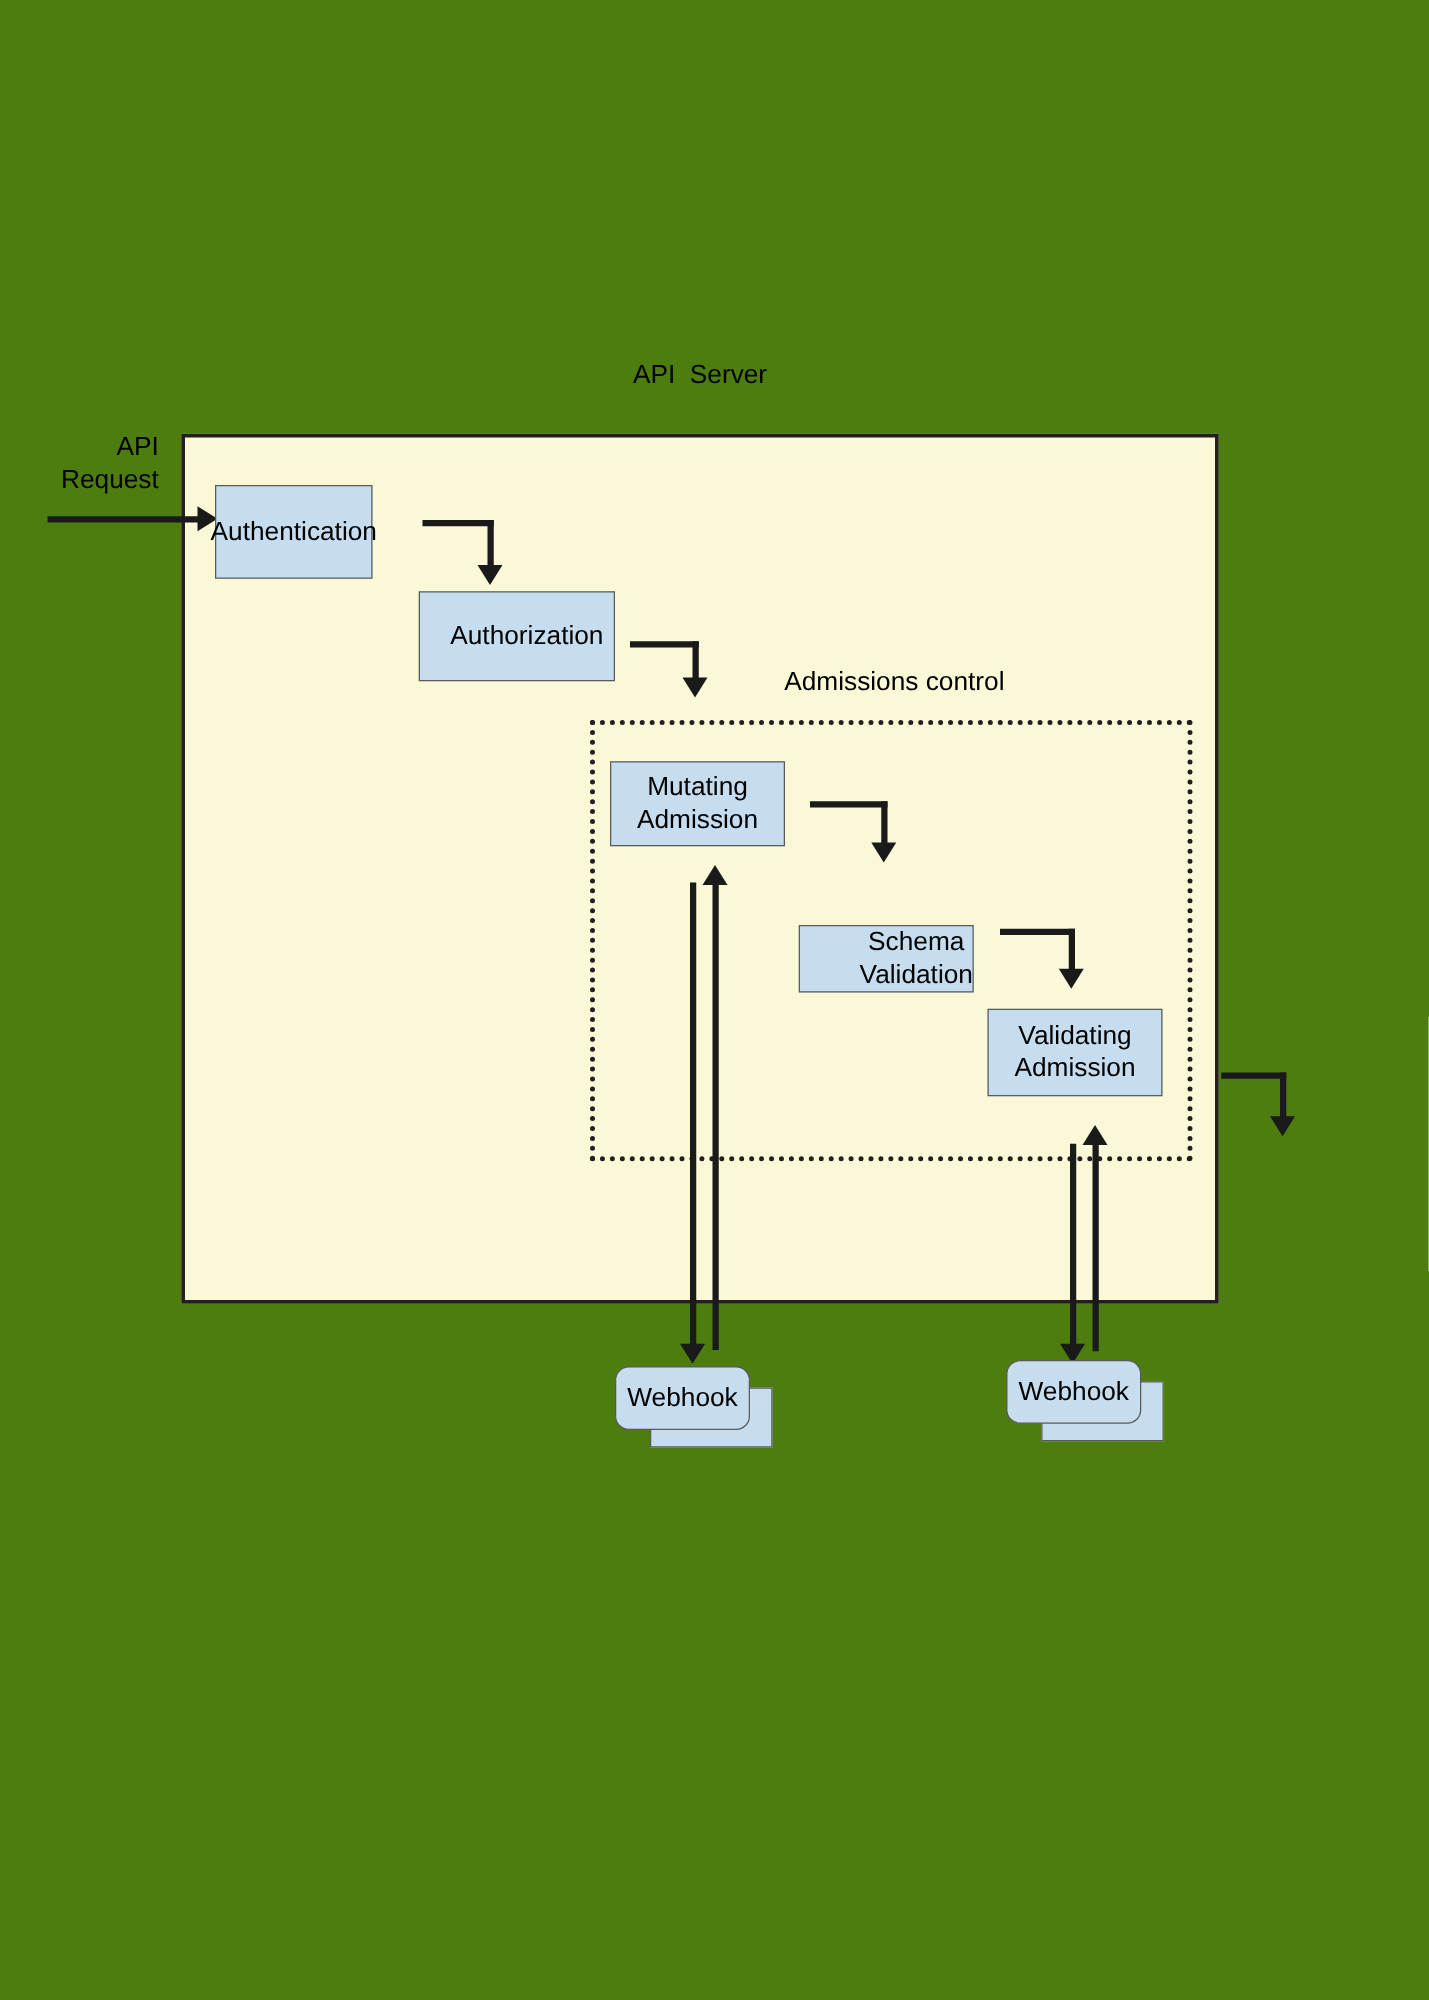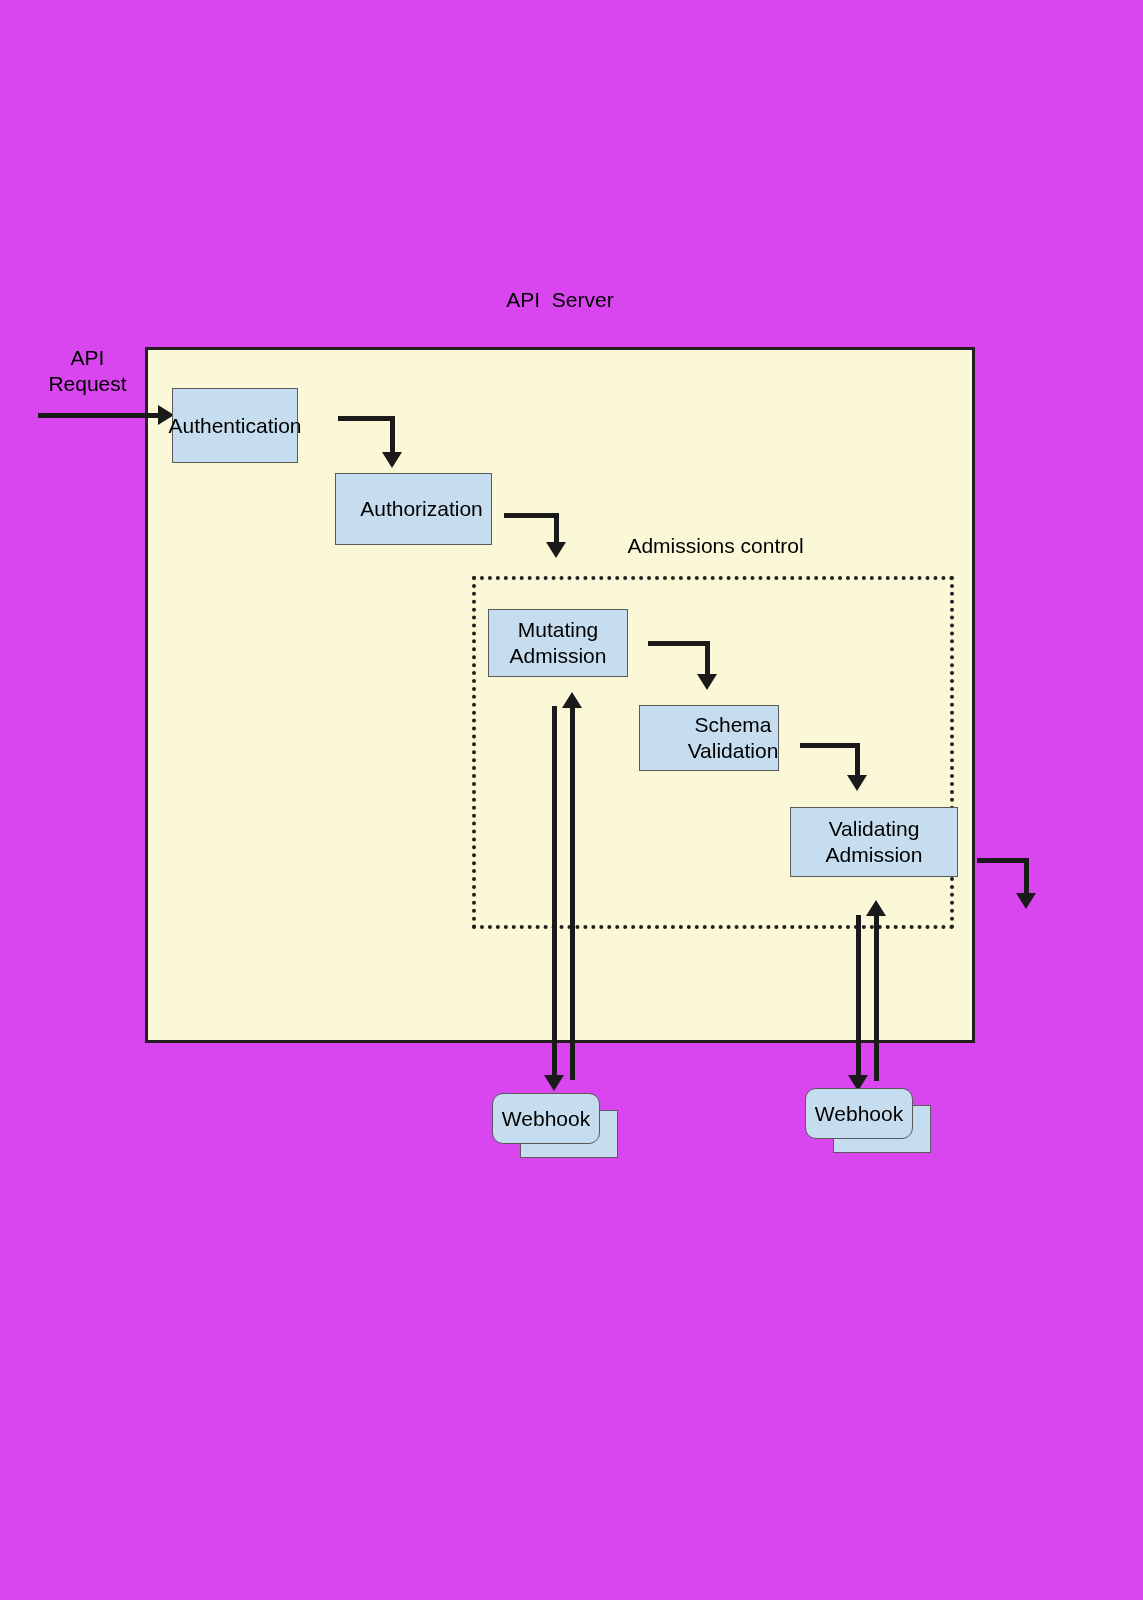--- a/index.html
+++ b/index.html
@@ -8,21 +8,21 @@
     background: #ffffff;
   }
   body {
     font-family: "Liberation Sans", sans-serif;
     color: #000000;
   }
   #canvas {
     position: relative;
     width: 1143px;
     height: 1600px;
-    background: #d946ef;
+    background: #4d7c0f;
     overflow: hidden;
   }
 
   
   .free-label {
     position: absolute;
     font-size: 21px;
     line-height: 26px;
     color: #000;
     white-space: pre;
@@ -104,21 +104,21 @@
 </style>
 </head>
 <body>
 
 <div id="canvas">
 
   <div class="free-label" style="left:435px; top:287px; width:250px;">API  Server</div>
 
   <div class="server-box" style="left:145px; top:347px; width:830px; height:696px;"></div>
 
-  <div class="free-label" style="left:30px; top:345px; width:115px;">API
+  <div class="free-label" style="left:12px; top:345px; width:115px;text-align:right;">API
 Request</div>
   <div class="hline" style="left:38px; top:413px; width:125px;"></div>
   <div class="arrow-right" style="left:158px; top:405px;"></div>
 
   <div class="proc-box" style="left:172px; top:388px; width:126px; height:75px;">Authentication</div>
 
   <div class="hline" style="left:338px; top:416px; width:57px;"></div>
   <div class="vline" style="left:390px; top:416px; height:40px;"></div>
   <div class="arrow-down" style="left:382px; top:452px;"></div>
 
@@ -131,28 +131,28 @@
   <div class="free-label" style="left:578px; top:533px; width:275px;">Admissions control</div>
   <div class="dotted-box" style="left:472px; top:576px; width:482px; height:353px;"></div>
 
   <div class="proc-box" style="left:488px; top:609px; width:140px; height:68px;">Mutating
 Admission</div>
 
   <div class="hline" style="left:648px; top:641px; width:62px;"></div>
   <div class="vline" style="left:705px; top:641px; height:37px;"></div>
   <div class="arrow-down" style="left:697px; top:674px;"></div>
 
-  <div class="proc-box" style="left:639px; top:705px; width:140px; height:66px;padding-left:48px;">Schema
+  <div class="proc-box" style="left:639px; top:740px; width:140px; height:54px;padding-left:48px;">Schema
 Validation</div>
 
   <div class="hline" style="left:800px; top:743px; width:60px;"></div>
   <div class="vline" style="left:855px; top:743px; height:36px;"></div>
   <div class="arrow-down" style="left:847px; top:775px;"></div>
 
-  <div class="proc-box" style="left:790px; top:807px; width:168px; height:70px;">Validating
+  <div class="proc-box" style="left:790px; top:807px; width:140px; height:70px;">Validating
 Admission</div>
 
   <div class="hline" style="left:977px; top:858px; width:52px;"></div>
   <div class="vline" style="left:1024px; top:858px; height:39px;"></div>
   <div class="arrow-down" style="left:1016px; top:893px;"></div>
 
 
   <div class="vline" style="left:552px; top:706px; height:375px;"></div>
   <div class="arrow-down" style="left:544px; top:1075px;"></div>
 

